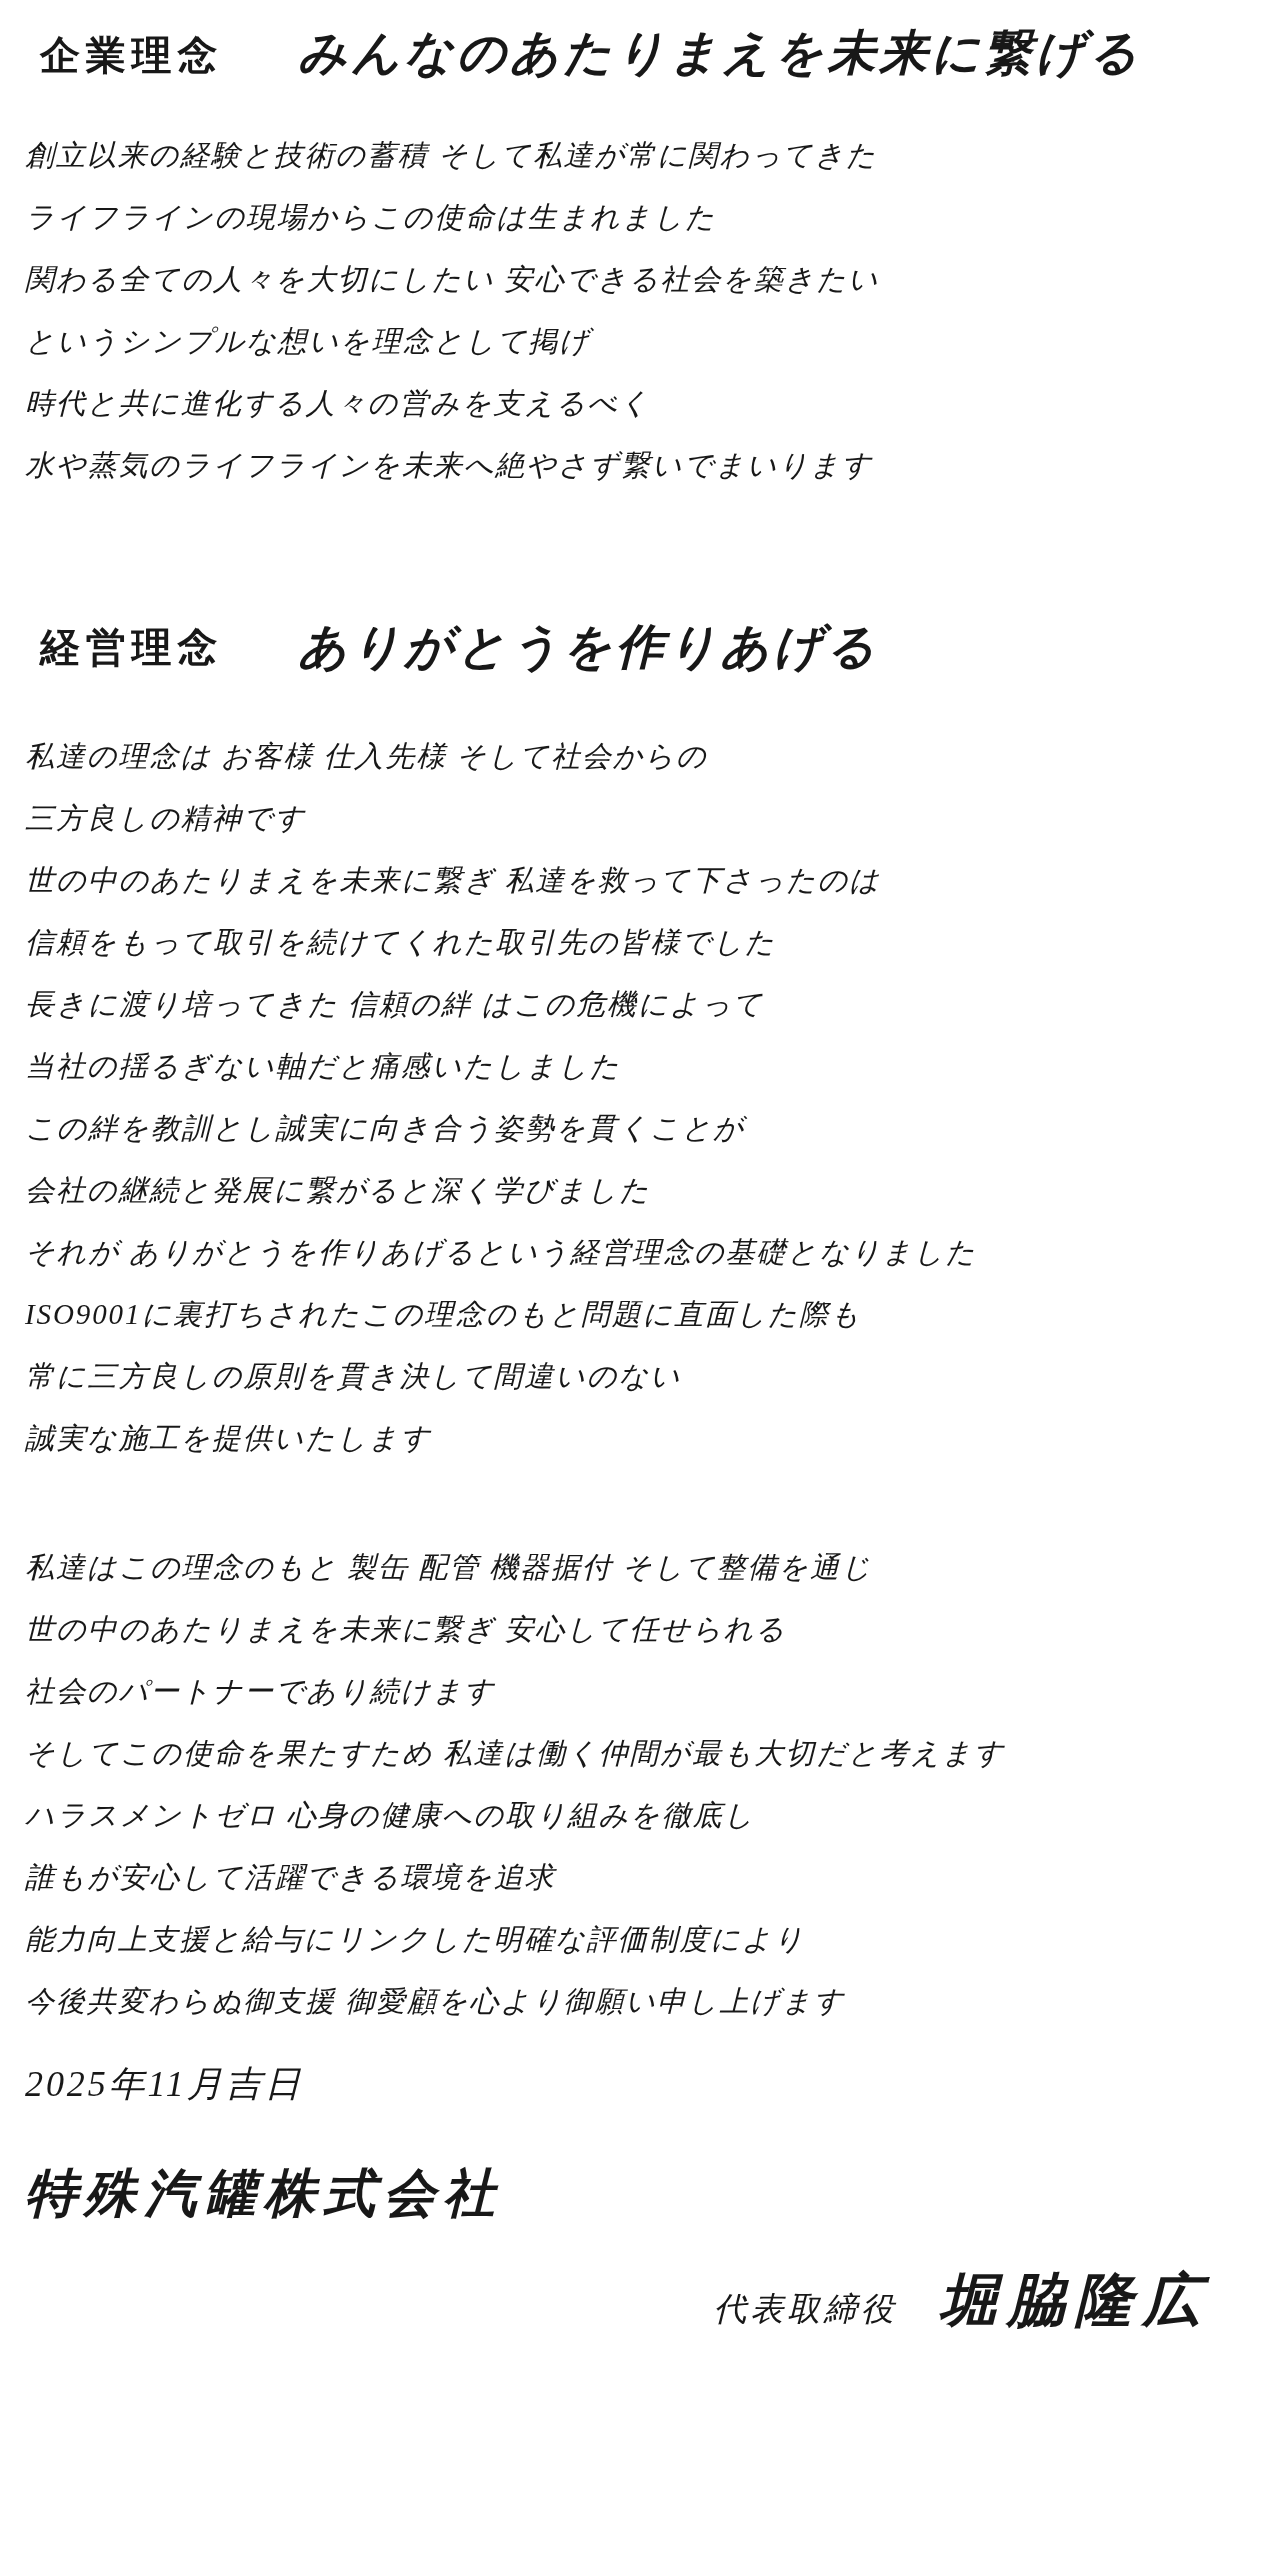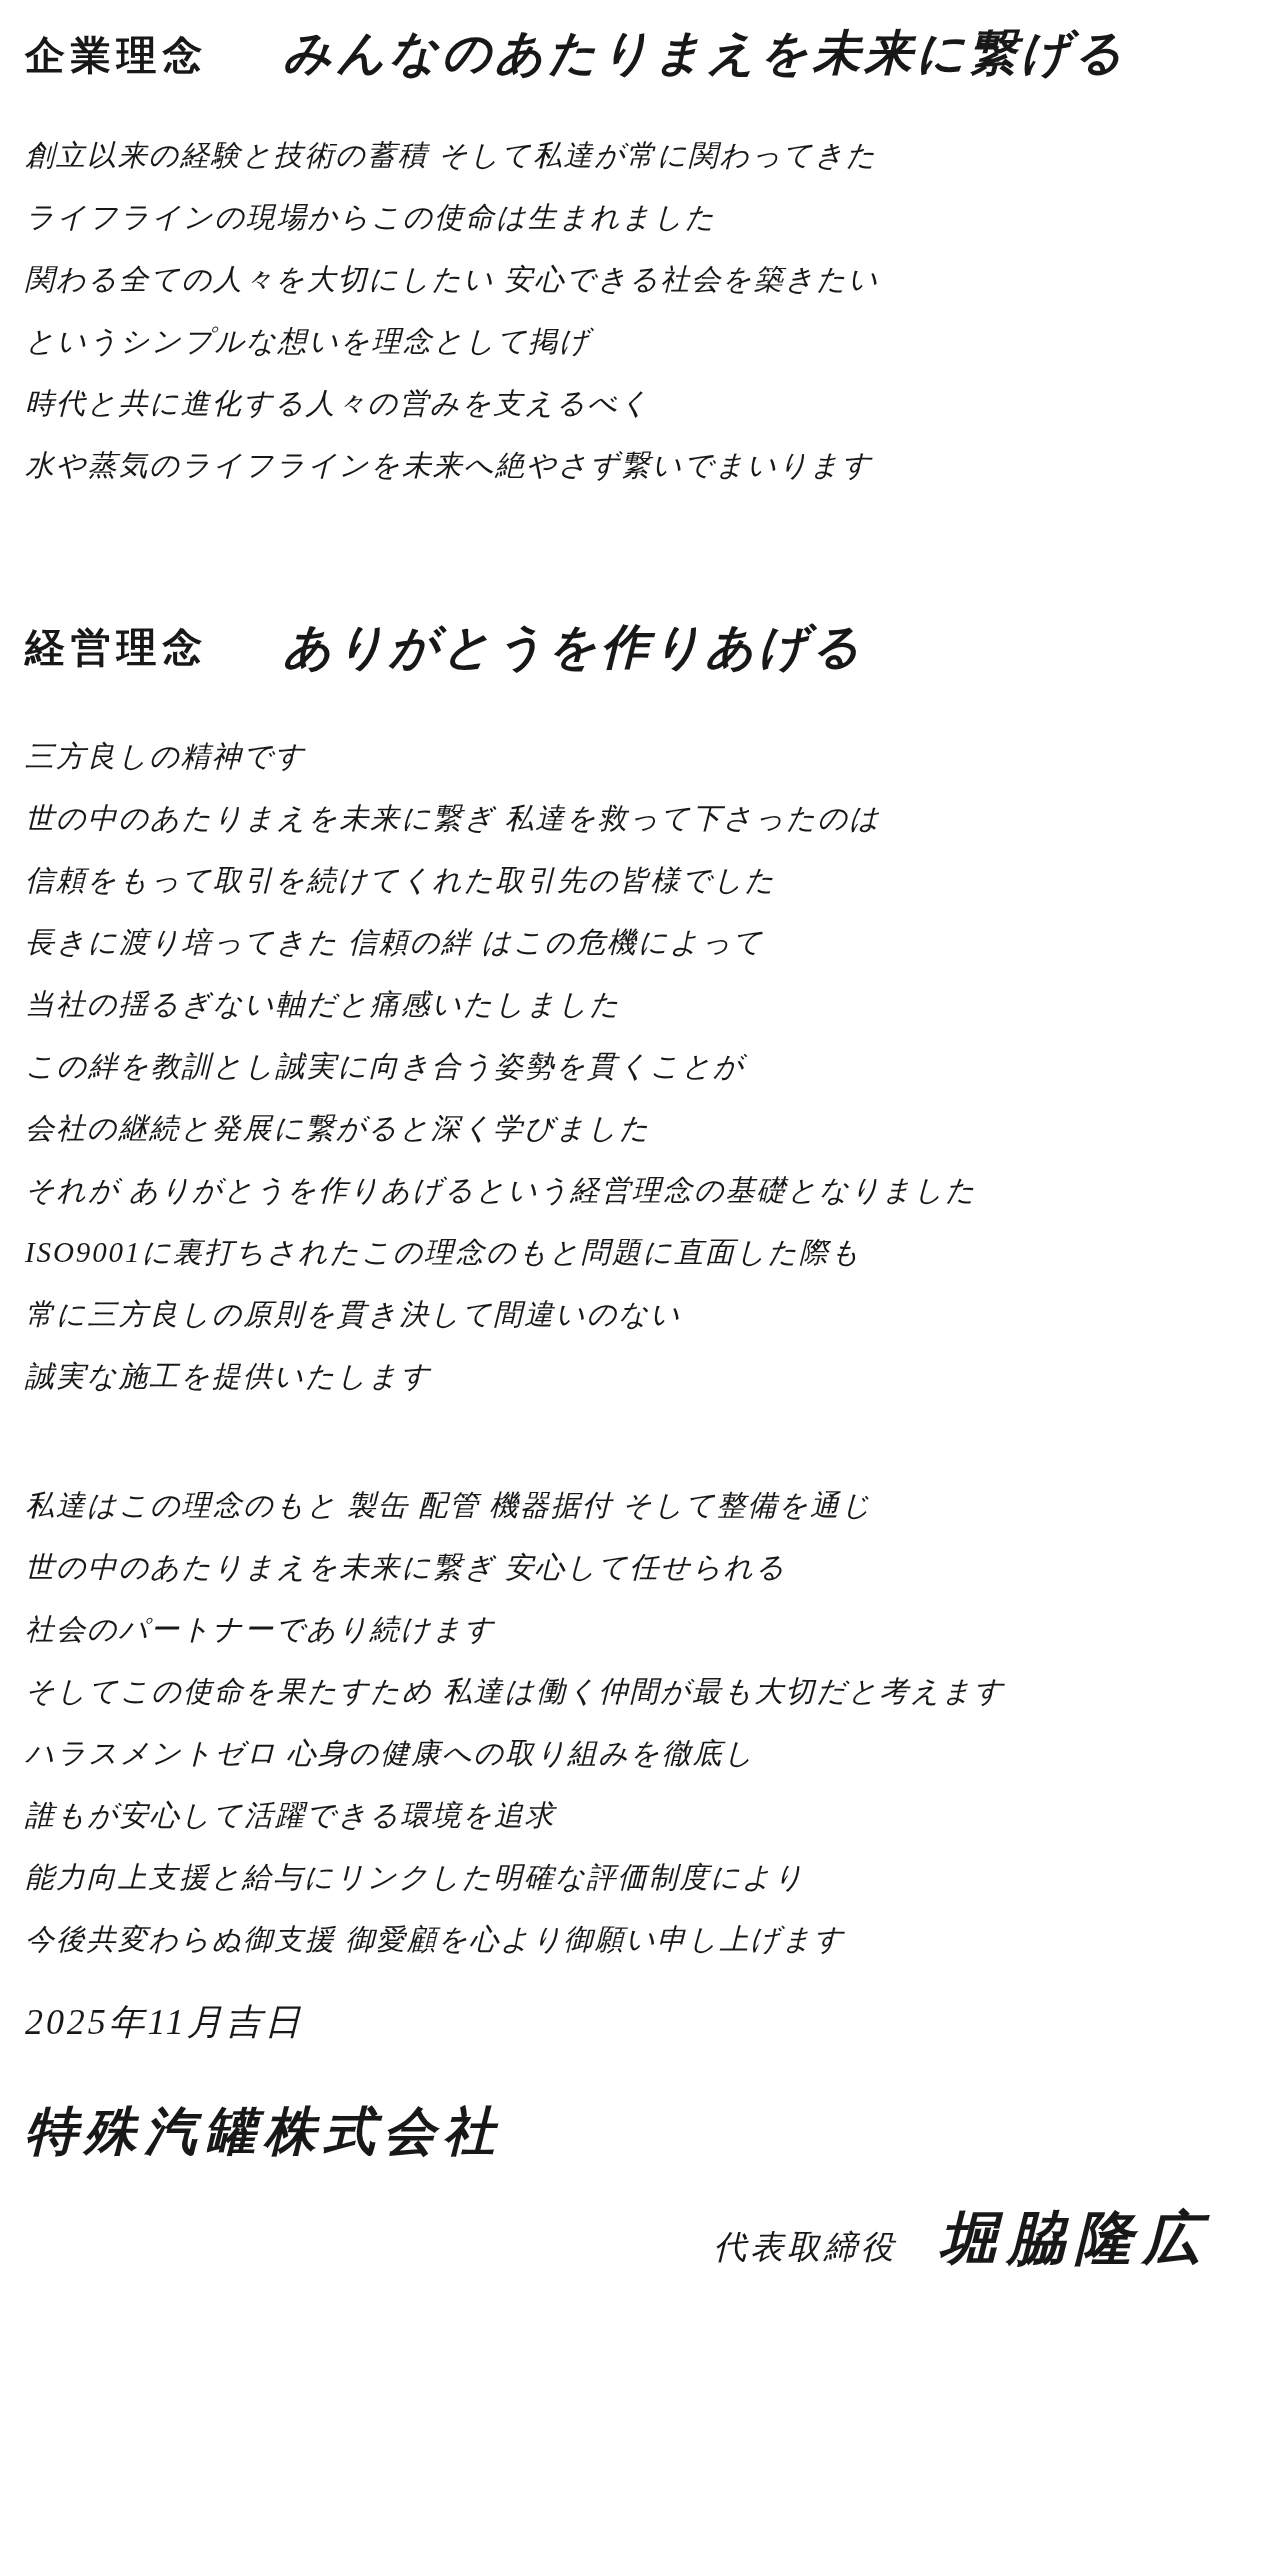--- a/index.html
+++ b/index.html
@@ -18,20 +18,21 @@
     overflow: hidden;
   }
   .inner {
     padding: 21px 25px 38px 25px;
   }
   
   .headline {
     display: flex;
     align-items: baseline;
     white-space: nowrap;
+    margin-left: 15px;
   }
   .headline .label {
     font-size: 40px;
     letter-spacing: 5.8px;
     font-weight: 600;
   }
   .headline .slogan {
     font-size: 48px;
     letter-spacing: 3.8px;
     font-weight: 700;
@@ -109,20 +110,21 @@
       <div class="line">時代と共に進化する人々の営みを支えるべく</div>
       <div class="line">水や蒸気のライフラインを未来へ絶やさず繋いでまいります</div>
     </div>
 
     <div class="headline mid">
       <span class="label">経営理念</span>
       <span class="slogan">ありがとうを作りあげる</span>
     </div>
 
     <div class="para">
+      <div class="line">私達の理念は お客様 仕入先様 そして社会からの</div>
       <div class="line">三方良しの精神です</div>
       <div class="line">世の中のあたりまえを未来に繋ぎ 私達を救って下さったのは</div>
       <div class="line">信頼をもって取引を続けてくれた取引先の皆様でした</div>
       <div class="line">長きに渡り培ってきた 信頼の絆 はこの危機によって</div>
       <div class="line">当社の揺るぎない軸だと痛感いたしました</div>
       <div class="line">この絆を教訓とし誠実に向き合う姿勢を貫くことが</div>
       <div class="line">会社の継続と発展に繋がると深く学びました</div>
       <div class="line">それが ありがとうを作りあげるという経営理念の基礎となりました</div>
       <div class="line">ISO9001に裏打ちされたこの理念のもと問題に直面した際も</div>
       <div class="line">常に三方良しの原則を貫き決して間違いのない</div>

